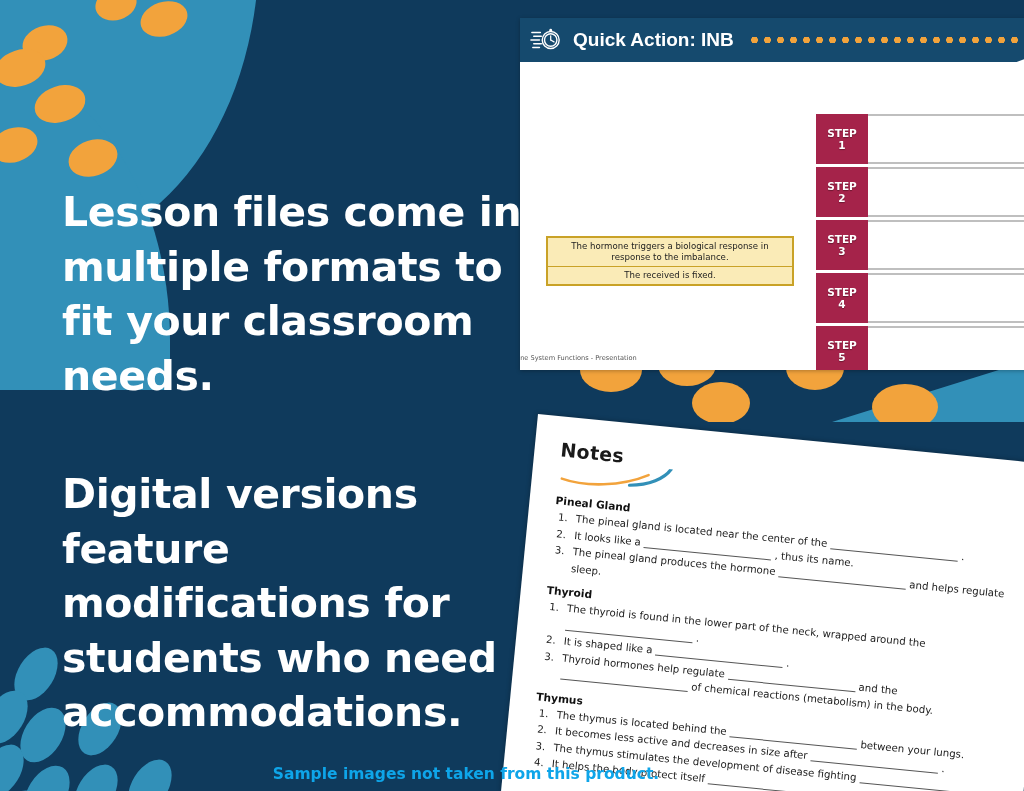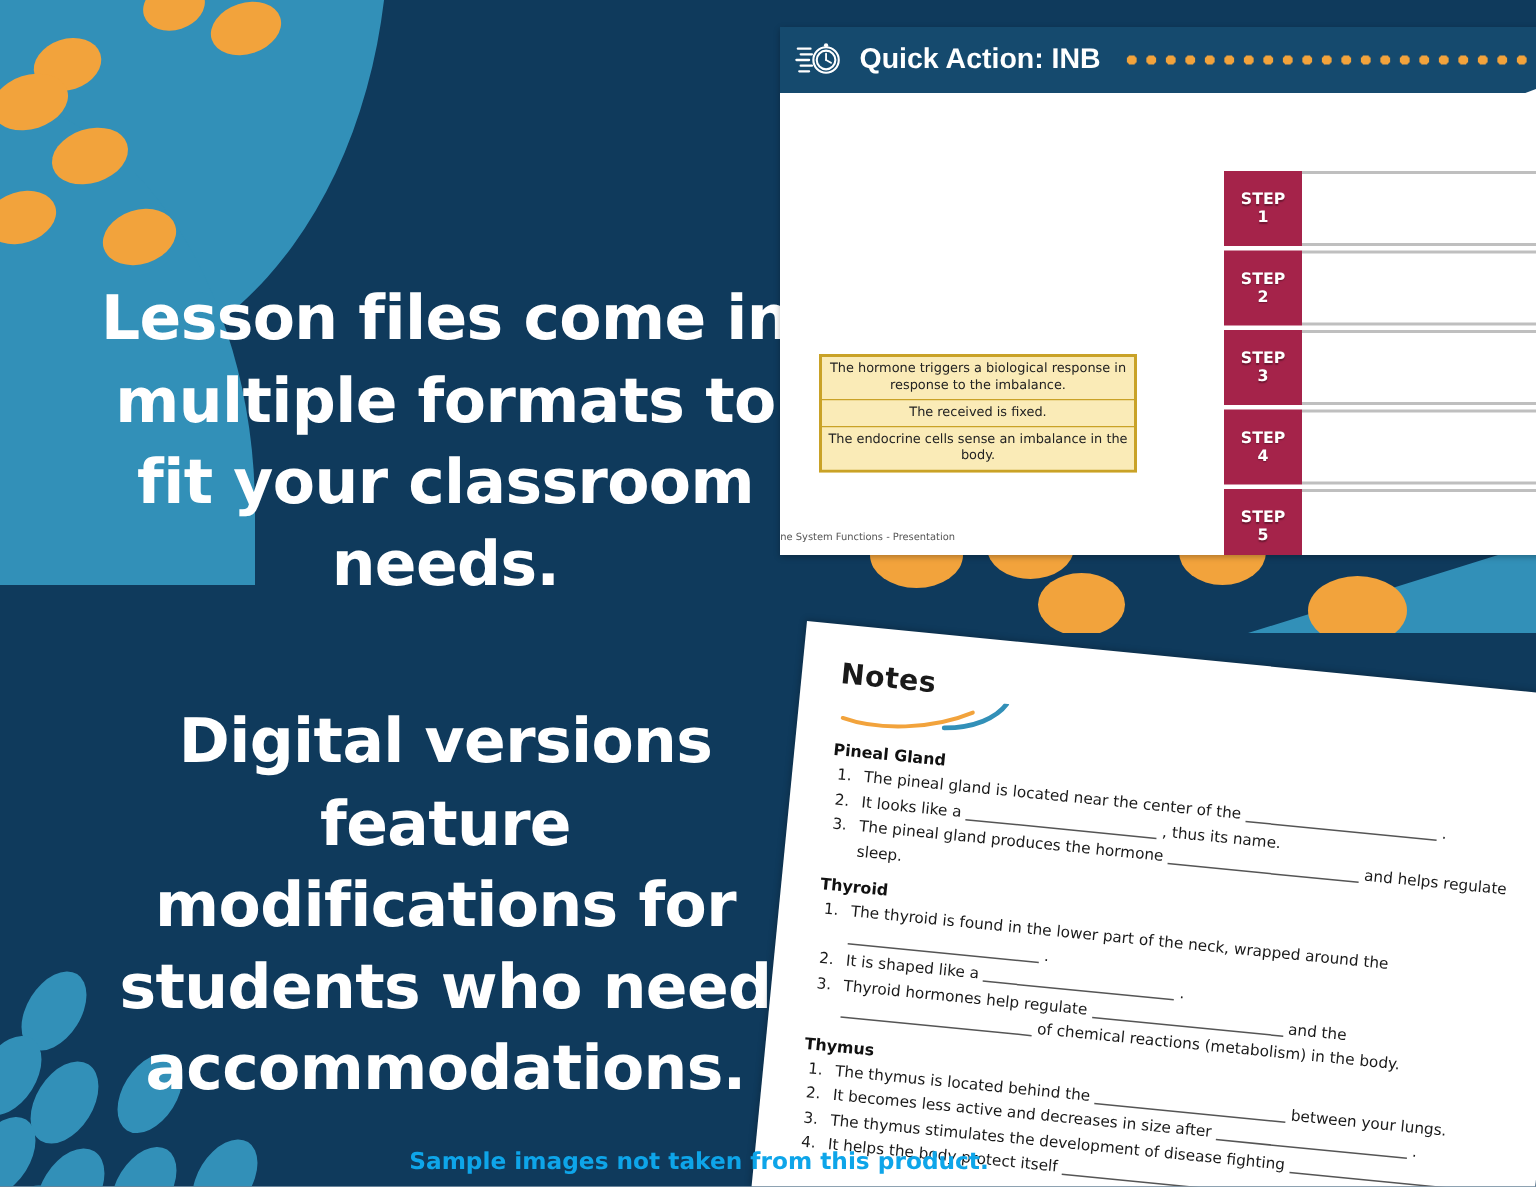--- a/index.html
+++ b/index.html
@@ -55,21 +55,20 @@
 
   
   #copy { position: absolute; left: 62px; top: 185px; width: 470px; }
   .headline {
     color: #FFFFFF;
     font-family: "DejaVu Sans", sans-serif;
     font-weight: bold;
     font-size: 41px;
     line-height: 1.33;
     letter-spacing: -0.4px;
-    text-align: center;
   }
   #headline-2 { margin-top: 64px; }
 
   
   #caption {
     position: absolute; left: 0; bottom: 8px; width: 932px;
     text-align: center;
     color: #0ea5e9;
     font-family: "DejaVu Sans", sans-serif;
     font-weight: bold;
@@ -114,21 +113,21 @@
 
   #instructions {
     width: 256px;
     font-size: 14.2px; line-height: 1.33;
     color: #1A1A1A;
     font-family: "DejaVu Sans", sans-serif;
   }
 
   #drag-stack {
     position: absolute; left: 26px; top: 174px;
-    width: 212px;
+    width: 248px;
     border: 2px solid #C9A227;
     background: #FAEBB7;
   }
   .drag-box {
     background: #FAEBB7;
     border-bottom: 1px solid #C9A227;
     color: #222; font-size: 8.6px; line-height: 1.28;
     text-align: center; padding: 3px 4px;
     font-family: "DejaVu Sans", sans-serif;
   }
@@ -260,21 +259,20 @@
       <div id="slide-title">Quick Action: INB</div>
       <div id="dotted-rule"></div>
     </div>
 
     <div id="slide-body">
 
 
       <div id="drag-stack">
         <div class="drag-box" id="drag-box-1">The hormone triggers a biological response in response to the imbalance.</div>
         <div class="drag-box" id="drag-box-3">The received is fixed.</div>
-        <div class="drag-box" id="drag-box-5">The endocrine cells sense an imbalance in the body.</div>
       </div>
 
       <div id="steps">
         <div class="step-row">
           <div class="step-chip">
             <span>STEP</span>
             <span>1</span>
           </div>
           <div class="step-blank"></div>
         </div>

